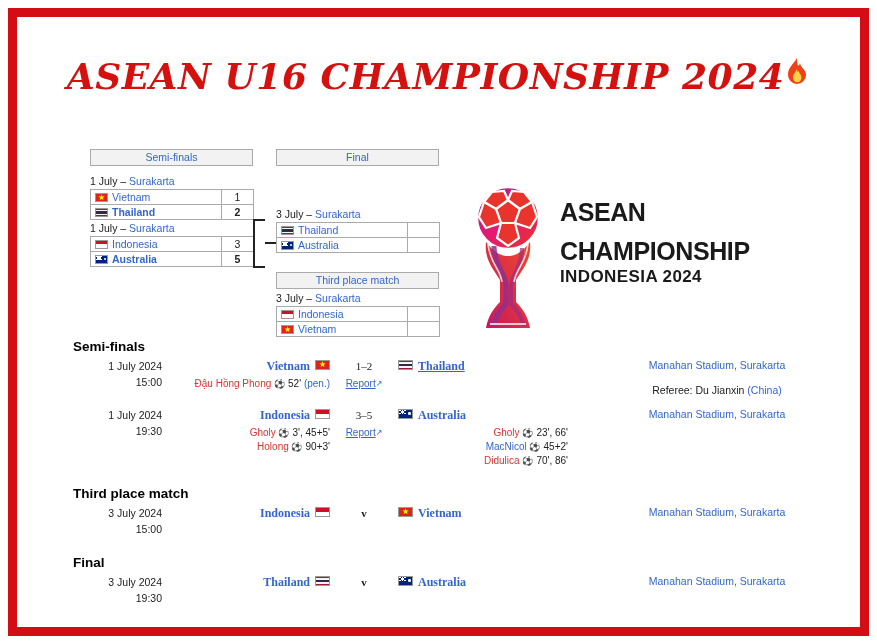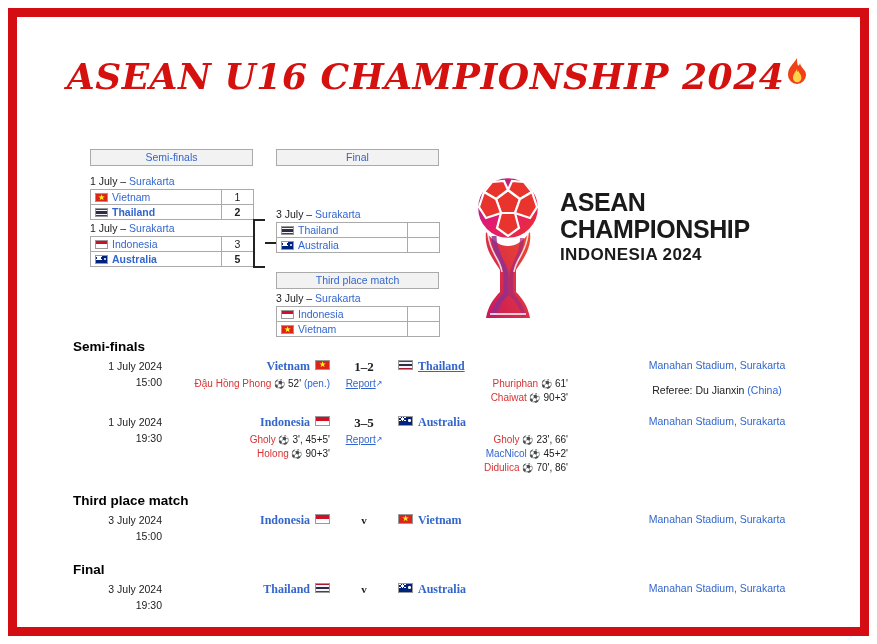--- a/index.html
+++ b/index.html
@@ -139,33 +139,33 @@
   .fl-au::after{
     content:"";position:absolute;right:8%;top:28%;width:2.5px;height:2.5px;
     background:#ffffff;border-radius:50%;
     box-shadow:-3px 18px 0 -0.6px #fff, 3px 10px 0 -0.6px #fff, -2px 8px 0 -0.8px #fff, 1px 22px 0 -0.8px #fff;
   }
 
   .connector{position:absolute;}
   .cline{position:absolute;background:#222222;}
 
   
-  #logo{position:absolute;left:447px;top:157px;width:272px;height:155px;}
+  #logo{position:absolute;left:447px;top:167px;width:272px;height:155px;}
   #logo-mark{position:absolute;left:0;top:0;width:88px;height:150px;}
   #logo-text{position:absolute;left:96px;top:16px;}
   .logo-line{
     font-family:"Liberation Sans", sans-serif;
     font-weight:bold;
     color:#1a1a1a;
     letter-spacing:-0.4px;
     line-height:1.0;
   }
   .lg1{font-size:25px;}
   .lg2{font-size:25px;margin-top:2px;}
-  .lg3{font-size:25px;margin-top:2px;}
+  .lg3{font-size:25px;margin-top:14px;}
   .lg4{font-size:17px;margin-top:4px;letter-spacing:0.4px;}
 
   
   #matches{position:absolute;left:0;top:322px;width:100%;}
   .section-head{
     font-size:13.5px;
     font-weight:bold;
     color:#000000;
     margin:0 0 4px 56px;
   }
@@ -226,22 +226,22 @@
     font-size:10px;
     white-space:nowrap;
     text-align:right;
   }
   .scorers .red{color:#d73333;}
   .scorers .blue{color:#3366cc;}
   .scorers .mins{color:#202122;}
   .ball{font-size:9px;color:#111;}
   .score-val{
     font-family:"Liberation Serif", serif;
-    font-weight:bold;
-    font-size:13px;
+    font-weight:normal;
+    font-size:11px;
     color:#202122;
     line-height:17px;
   }
   .score-val.v{font-weight:bold;font-size:11px;}
   .report{
     display:block;
     margin-top:3px;
     color:#3366cc;
     font-size:10px;
   }
@@ -398,24 +398,20 @@
             <div class="scorers">
               <div><span class="red">Đậu Hồng Phong</span> <span class="ball">⚽</span> <span class="mins">52'</span> <span class="blue">(pen.)</span></div>
             </div>
           </div>
           <div class="col-score">
             <div class="score-val">1–2</div>
             <a class="report" href="#"><span>Report</span><span class="ext">↗</span></a>
           </div>
           <div class="col-away">
             <div class="team-line"><span class="flag fl-th"></span><span class="team-name u">Thailand</span></div>
-            <div class="scorers">
-              <div><span class="red">Phuriphan</span> <span class="ball">⚽</span> <span class="mins">61'</span></div>
-              <div><span class="red">Chaiwat</span> <span class="ball">⚽</span> <span class="mins">90+3'</span></div>
-            </div>
           </div>
           <div class="col-venue">
             <div class="venue-lnk">Manahan Stadium, Surakarta</div>
             <div class="ref-line"><span>Referee: Du Jianxin </span><span class="venue-lnk">(China)</span></div>
           </div>
         </div>
 
         <div class="match" style="margin-top:9px;">
           <div class="col-dt">
             <div>1 July 2024</div>

